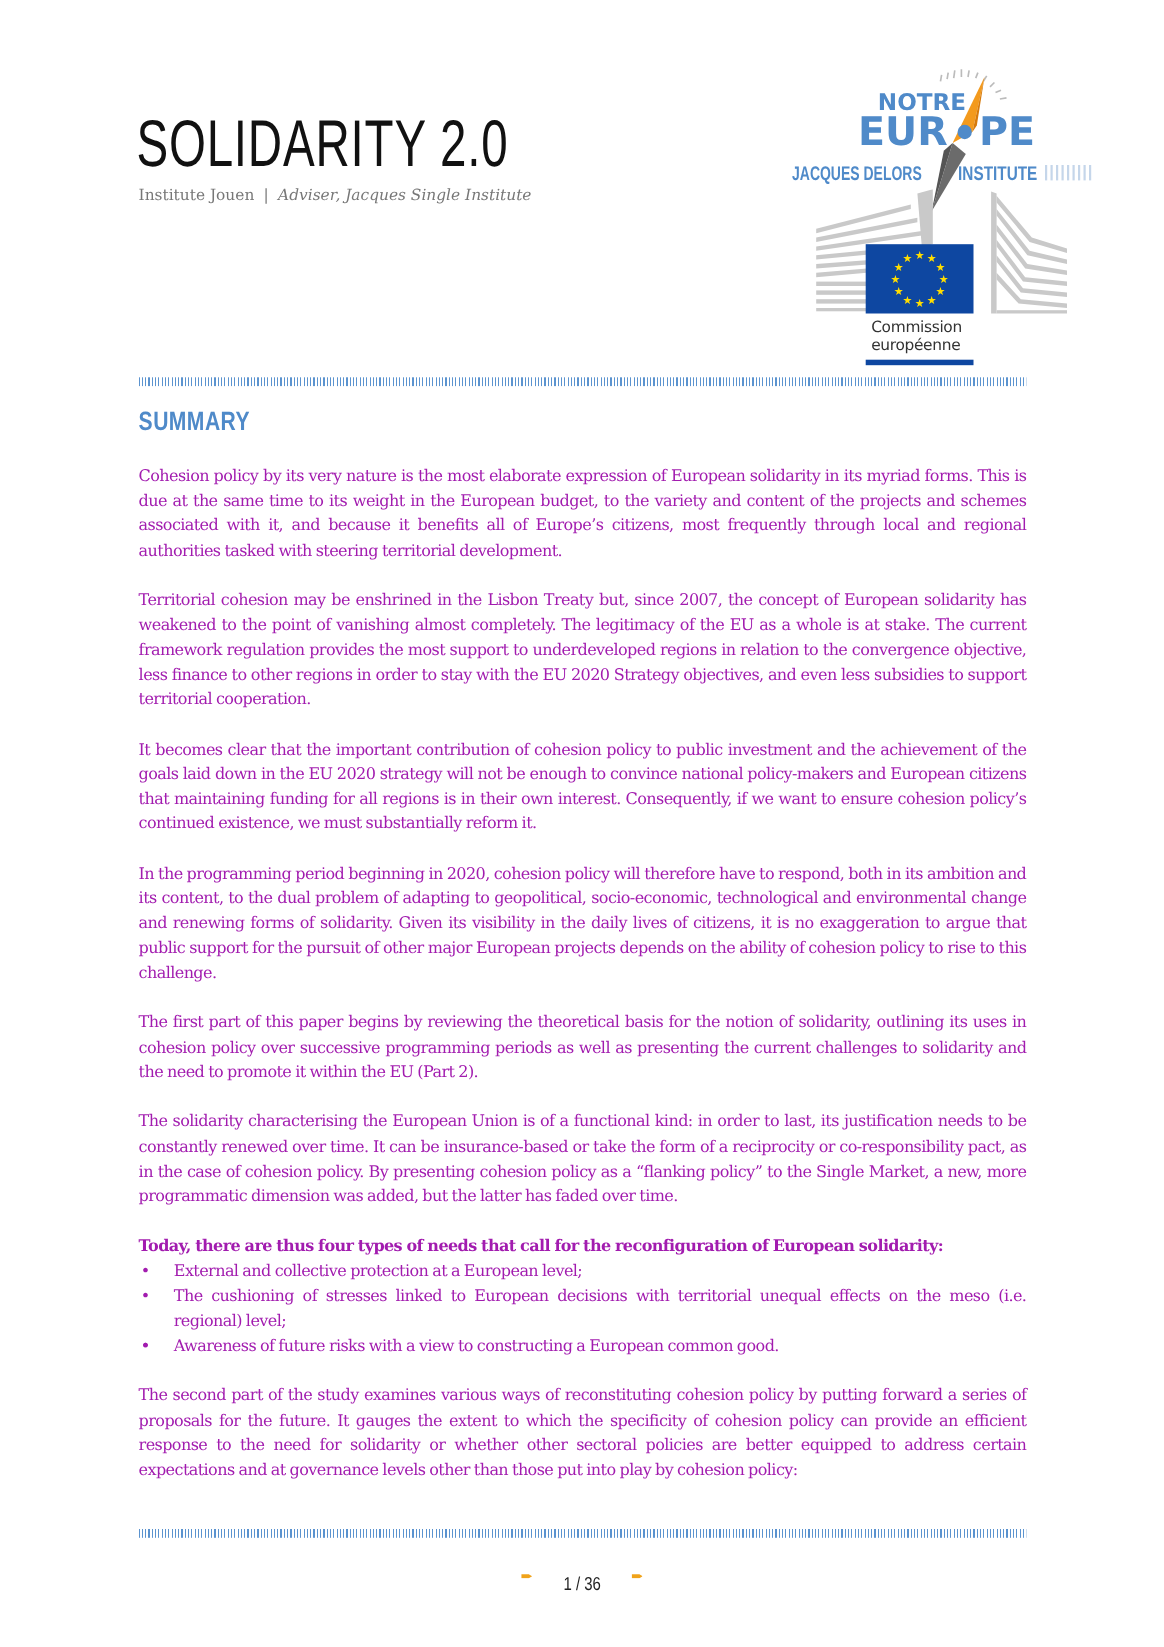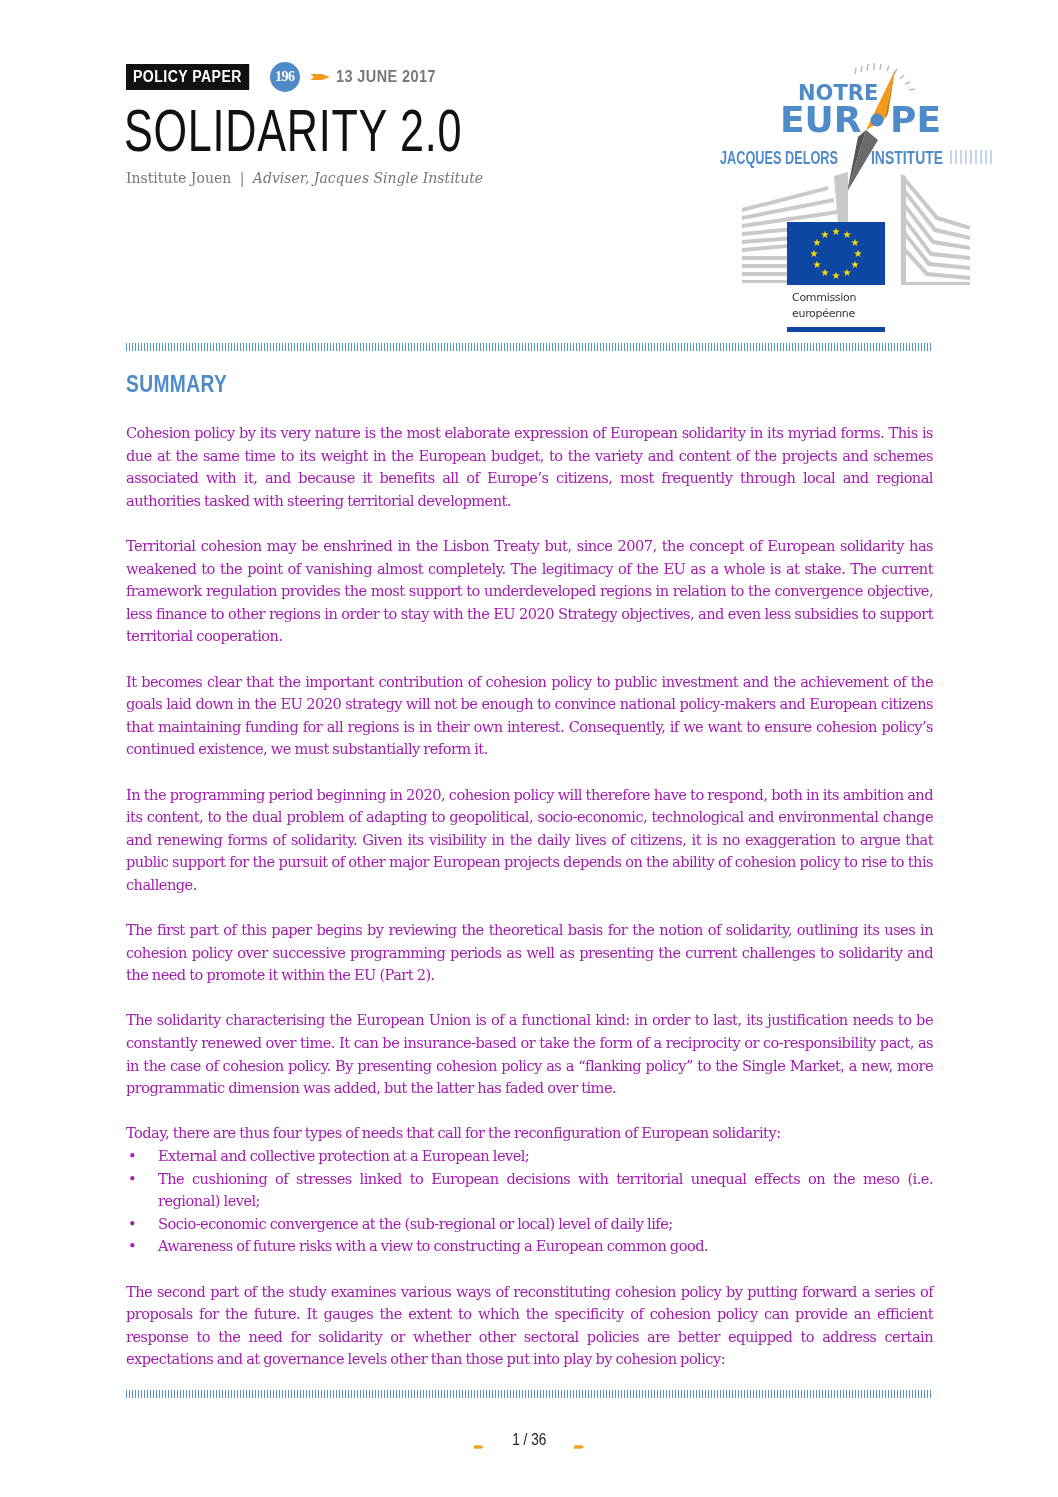--- a/index.html
+++ b/index.html
@@ -19,57 +19,46 @@
   .title { position: absolute; left: 124px; top: 100px; font-family: "Liberation Sans", sans-serif; font-size: 60px; color: #111;
     transform: scaleX(0.72); transform-origin: left top; letter-spacing: 1px; line-height: 62px; white-space: nowrap; }
   .author { position: absolute; left: 126px; top: 170px; font-family: "DejaVu Serif", serif; font-size: 14px; color: #777; white-space: nowrap; }
   .author .sep { margin: 0 4px; }
   .author .role { font-style: italic; }
 
   
   .logo-ne { position: absolute; left: 716px; top: 52px; width: 290px; height: 140px; }
   .logo-ec { position: absolute; left: 738px; top: 172px; width: 235px; height: 160px; }
   .ec-flag { position: absolute; left: 49px; top: 50px; width: 98px; height: 63px; background: #0e47a1; }
-  .ec-text { position: absolute; left: 54px; top: 118px; font-family: "DejaVu Sans", sans-serif; font-size: 11px; color: #333; line-height: 16px; letter-spacing: -0.3px; }
+  .ec-text { position: absolute; left: 54px; top: 118px; font-family: "DejaVu Sans", sans-serif; font-size: 14px; color: #333; line-height: 16px; letter-spacing: -0.3px; }
   .ec-bar { position: absolute; left: 49px; top: 155px; width: 98px; height: 5px; background: #0e47a1; }
 
   
   .divider { position: absolute; left: 126px; width: 807px; height: 8px;
     background: repeating-linear-gradient(90deg, #5b93cf 0px, #5b93cf 1px, transparent 1px, transparent 3px); }
 
   .summary-title { position: absolute; left: 126px; top: 370px; font-family: "Liberation Sans", sans-serif; font-weight: bold; font-size: 24px; color: #4f8ac9;
     transform: scaleX(0.8); transform-origin: left top; letter-spacing: 0.5px; }
 
   .body { position: absolute; left: 126px; top: 422px; width: 807px; font-family: "DejaVu Serif", serif; font-size: 14.6px; line-height: 22.6px;
     color: #a21caf; text-align: justify; }
   .body p { margin: 0 0 22.6px 0; letter-spacing: -0.55px; word-spacing: -0.5px; }
   .body ul { list-style: none; margin: 0 0 22.6px 0; padding: 0; }
   .body li { position: relative; padding-left: 32px; margin: 0; letter-spacing: -0.55px; word-spacing: -0.5px; }
   .body li .bullet { position: absolute; left: 2px; top: 0; }
 
-  .footer { position: absolute; left: 0; top: 1430px; width: 1058px; display: flex; justify-content: center; align-items: flex-end; gap: 24px; }
+  .footer { position: absolute; left: 0; top: 1430px; width: 1058px; display: flex; justify-content: center; align-items: flex-start; gap: 24px; }
   .footer .arr { width: 10px; height: 4px; background: #f0a31a; clip-path: polygon(0 20%, 70% 20%, 100% 50%, 70% 80%, 0 80%); height: 6px; }
   .footer .pg { font-family: "Liberation Sans", sans-serif; font-size: 17px; color: #222; transform: scaleX(0.8); }
 </style>
 </head>
 <body>
 
 <div class="page">
 
-  <div class="header-row">
-    <div class="pp-badge">POLICY PAPER</div>
-    <div class="num-badge">196</div>
-    <div class="date-arrow">
-      <svg width="22" height="10" viewBox="0 0 22 10">
-          <polygon points="0,2 14,2 22,5 14,8 0,8" fill="#f39a1d"></polygon>
-          <polygon points="0,0 6,5 0,10" fill="#fff"></polygon>
-        </svg>
-    </div>
-    <div class="date-text">13 JUNE 2017</div>
-  </div>
 
   <div class="title">SOLIDARITY 2.0</div>
 
   <div class="author">
     <span>Institute Jouen</span>
     <span class="sep">|</span>
     <span class="role">Adviser, Jacques Single Institute</span>
   </div>
 
   <div class="logo-ne">
@@ -173,25 +162,25 @@
 
   <div class="summary-title">SUMMARY</div>
 
   <div class="body">
     <p>Cohesion policy by its very nature is the most elaborate expression of European solidarity in its myriad forms. This is due at the same time to its weight in the European budget, to the variety and content of the projects and schemes associated with it, and because it benefits all of Europe’s citizens, most frequently through local and regional authorities tasked with steering territorial development.</p>
     <p>Territorial cohesion may be enshrined in the Lisbon Treaty but, since 2007, the concept of European solidarity has weakened to the point of vanishing almost completely. The legitimacy of the EU as a whole is at stake. The current framework regulation provides the most support to underdeveloped regions in relation to the convergence objective, less finance to other regions in order to stay with the EU 2020 Strategy objectives, and even less subsidies to support territorial cooperation.</p>
     <p>It becomes clear that the important contribution of cohesion policy to public investment and the achievement of the goals laid down in the EU 2020 strategy will not be enough to convince national policy-makers and European citizens that maintaining funding for all regions is in their own interest. Consequently, if we want to ensure cohesion policy’s continued existence, we must substantially reform it.</p>
     <p>In the programming period beginning in 2020, cohesion policy will therefore have to respond, both in its ambition and its content, to the dual problem of adapting to geopolitical, socio-economic, technological and environmental change and renewing forms of solidarity. Given its visibility in the daily lives of citizens, it is no exaggeration to argue that public support for the pursuit of other major European projects depends on the ability of cohesion policy to rise to this challenge.</p>
     <p>The first part of this paper begins by reviewing the theoretical basis for the notion of solidarity, outlining its uses in cohesion policy over successive programming periods as well as presenting the current challenges to solidarity and the need to promote it within the EU (Part 2).</p>
     <p>The solidarity characterising the European Union is of a functional kind: in order to last, its justification needs to be constantly renewed over time. It can be insurance-based or take the form of a reciprocity or co-responsibility pact, as in the case of cohesion policy. By presenting cohesion policy as a “flanking policy” to the Single Market, a new, more programmatic dimension was added, but the latter has faded over time.</p>
-    <p style="margin-bottom:0;">Today, there are thus four types of needs that call for the reconfiguration of European solidarity:</p>
+    <p style="margin-bottom:0;font-weight:bold;">Today, there are thus four types of needs that call for the reconfiguration of European solidarity:</p>
     <ul>
       <li><span class="bullet">•</span><span>External and collective protection at a European level;</span></li>
       <li><span class="bullet">•</span><span>The cushioning of stresses linked to European decisions with territorial unequal effects on the meso (i.e. regional) level;</span></li>
-      <li><span class="bullet">•</span><span>Socio-economic convergence at the (sub-regional or local) level of daily life;</span></li>
+      <li><span class="bullet">•</span></li>
       <li><span class="bullet">•</span><span>Awareness of future risks with a view to constructing a European common good.</span></li>
     </ul>
     <p>The second part of the study examines various ways of reconstituting cohesion policy by putting forward a series of proposals for the future. It gauges the extent to which the specificity of cohesion policy can provide an efficient response to the need for solidarity or whether other sectoral policies are better equipped to address certain expectations and at governance levels other than those put into play by cohesion policy:</p>
   </div>
 
   <div class="divider" style="top:1390px;"></div>
 
   <div class="footer">
     <span class="arr"></span>
     <span class="pg">1 / 36</span>

